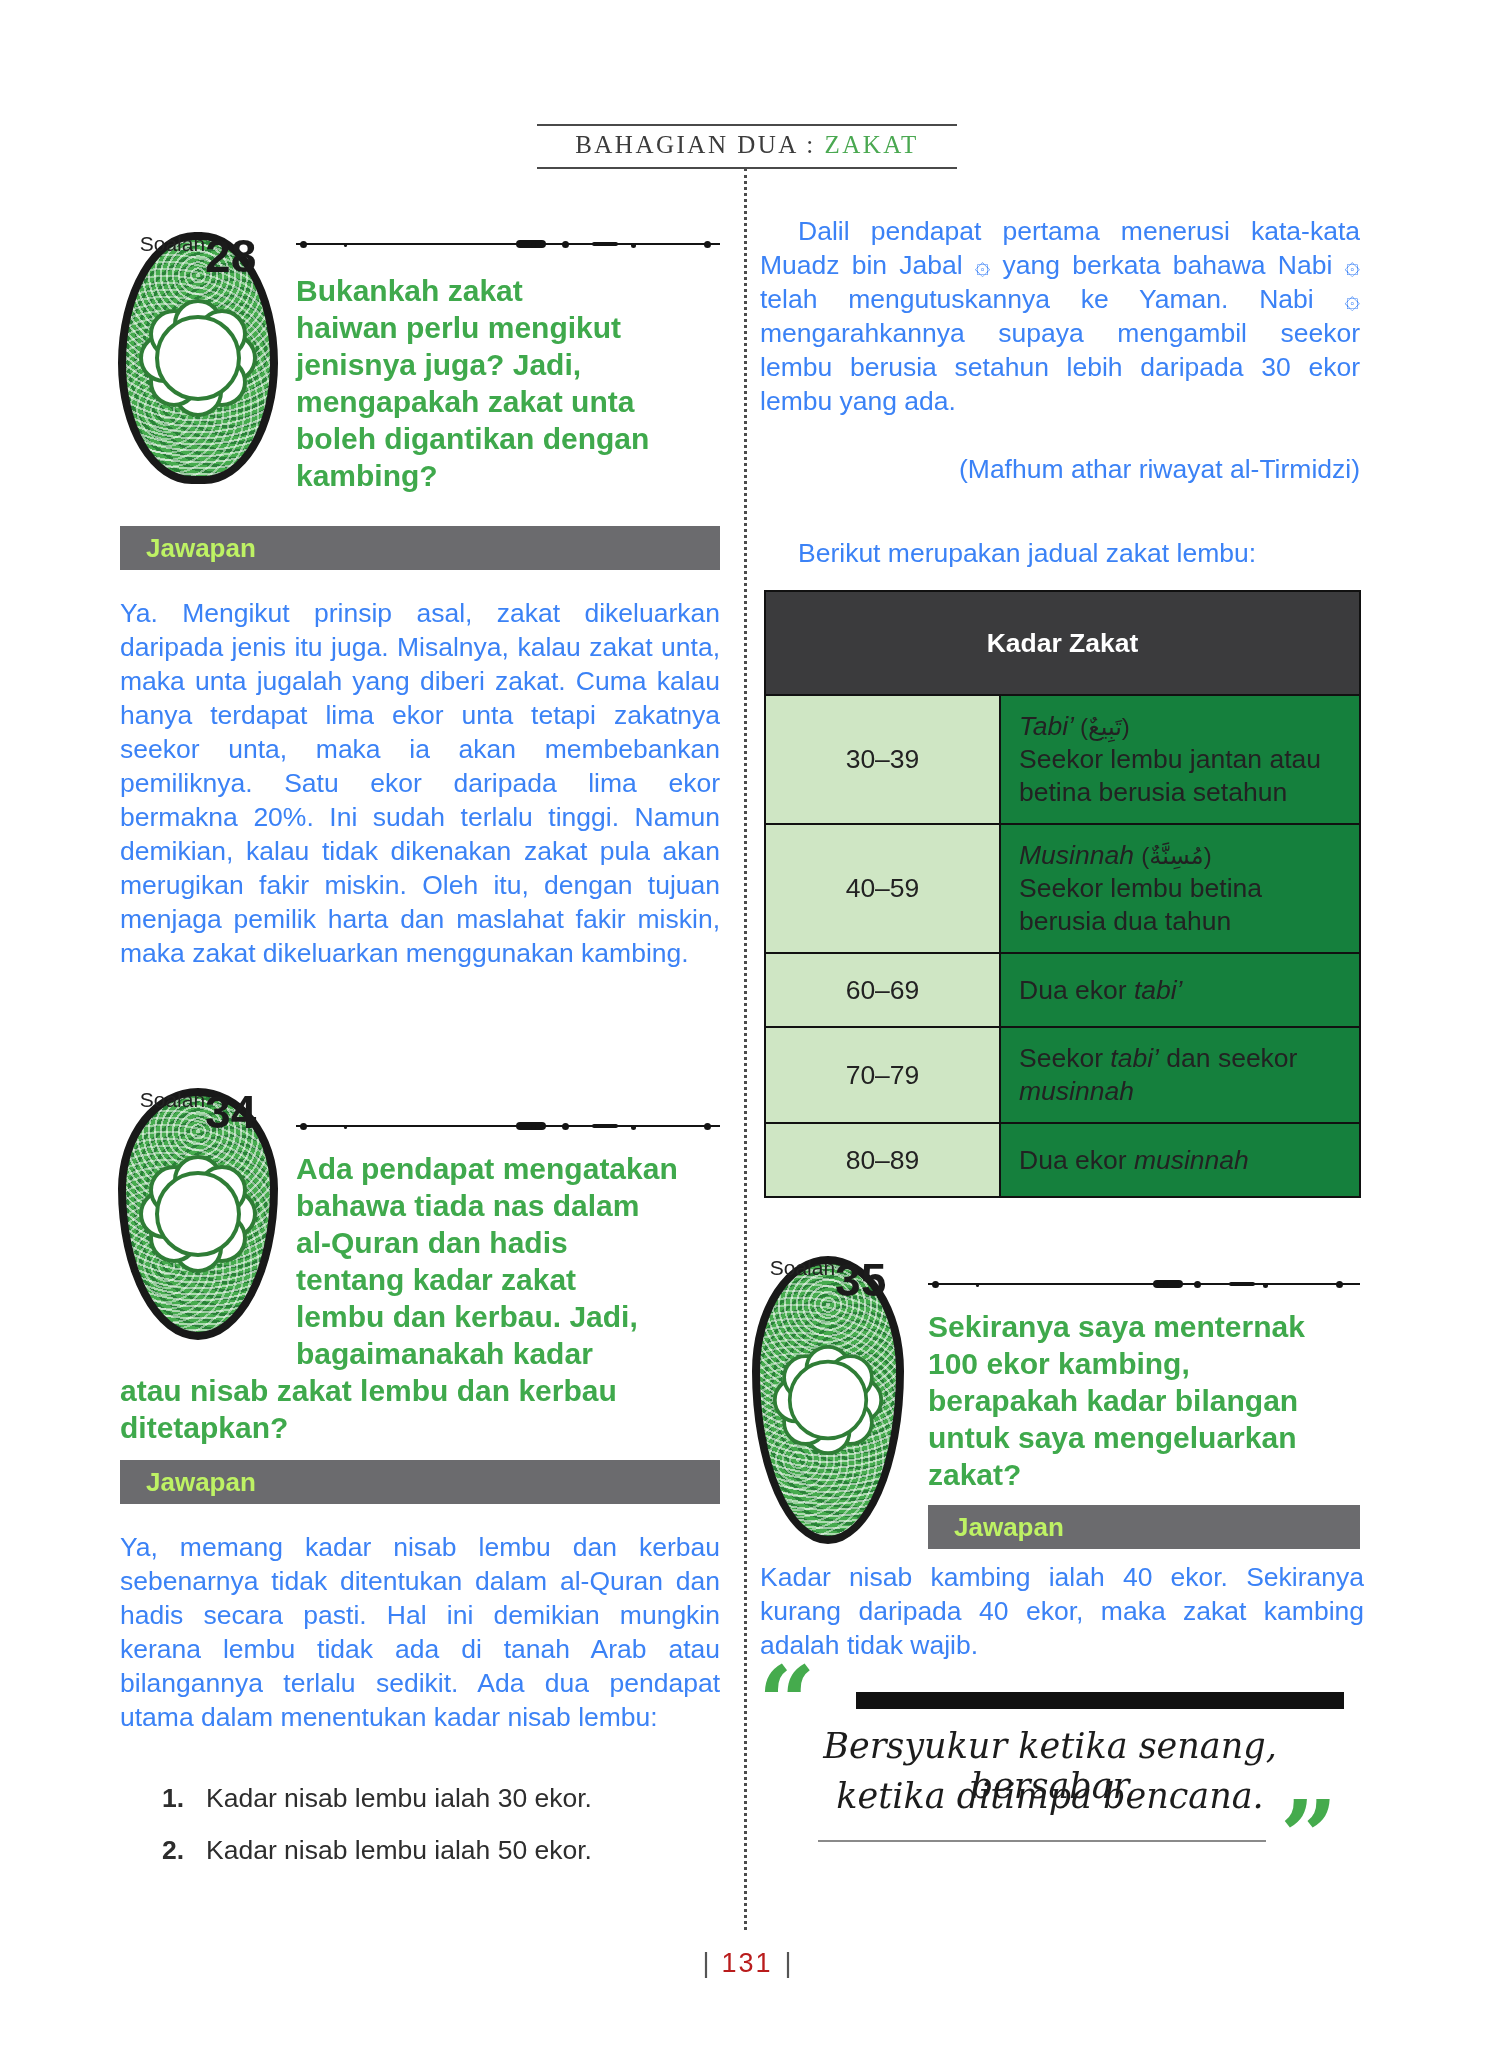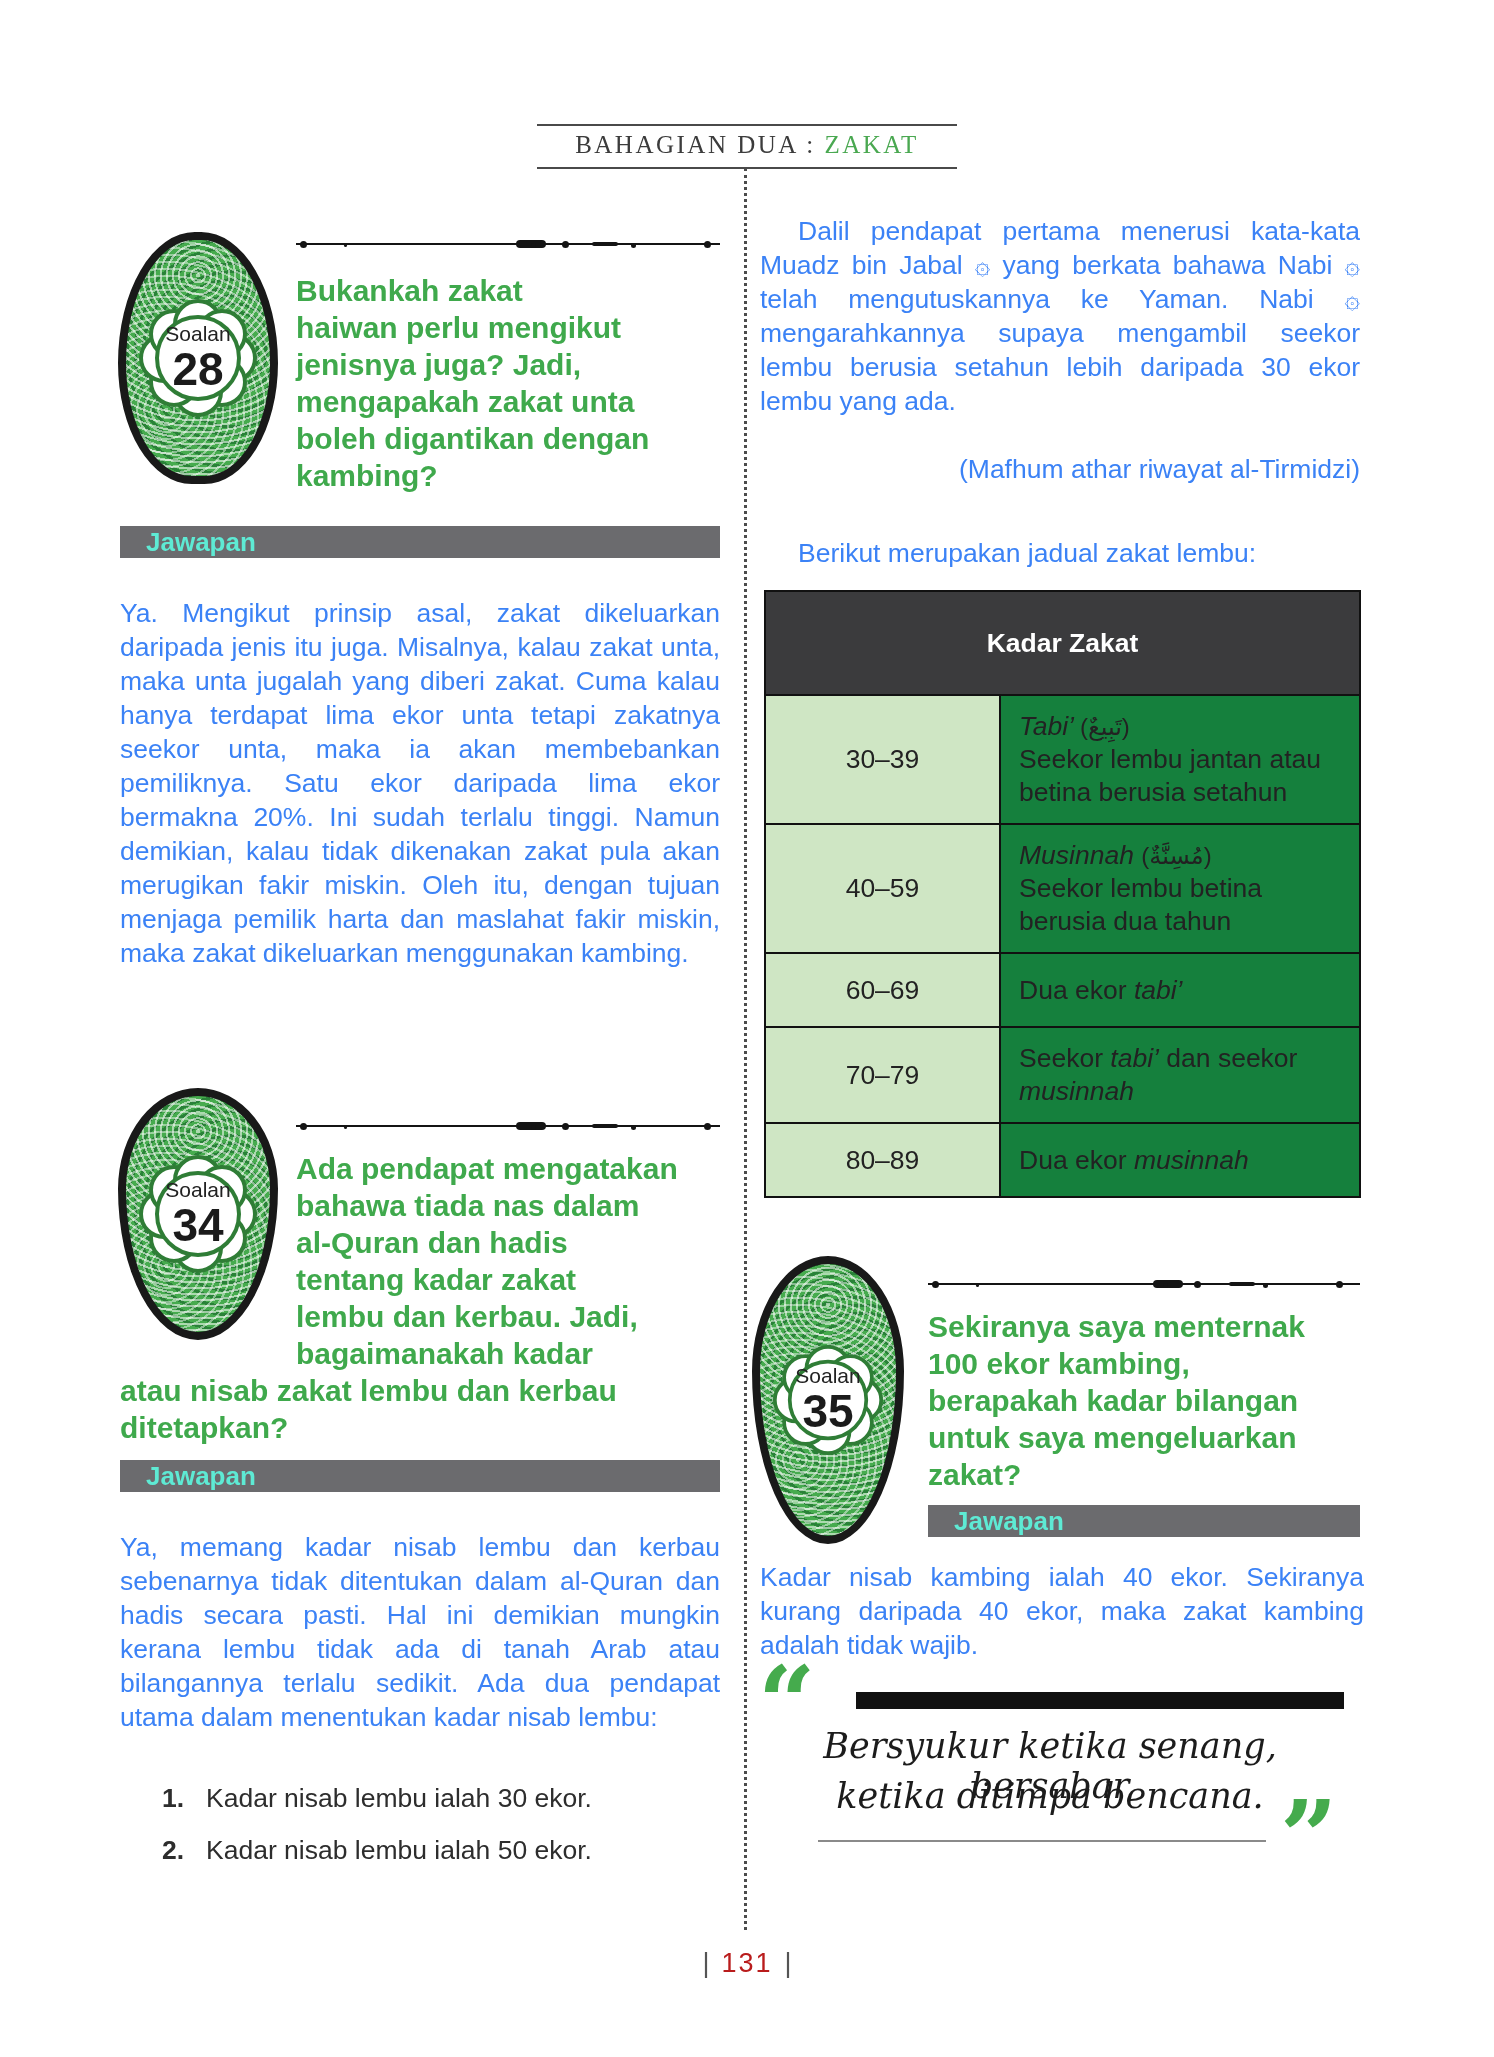--- a/index.html
+++ b/index.html
@@ -22,21 +22,21 @@
   #badge35{left:752px;top:1256px;width:152px;height:288px;}
   .badge-shape{position:absolute;inset:0;border:8px solid #191919;box-sizing:border-box;
       border-radius:50% 50% 50% 50% / 40% 40% 60% 60%;
       background-color:#46ab4e;
       background-image:
         repeating-radial-gradient(circle at 50% 15%, rgba(255,255,255,.55) 0 2px, transparent 2px 6px),
         repeating-radial-gradient(circle at 28% 72%, rgba(255,255,255,.45) 0 2px, transparent 2px 7px),
         repeating-radial-gradient(circle at 74% 48%, rgba(18,96,38,.55) 0 3px, transparent 3px 8px);}
   #badge33 .badge-shape{border-radius:48% 48% 46% 46% / 52% 52% 48% 48%;}
   .rosette{position:absolute;left:50%;top:50%;transform:translate(-50%,-50%);}
-  .badge-text{position:absolute;inset:0;display:flex;flex-direction:column;align-items:center;justify-content:center;}
+  .badge-text{position:absolute;inset:0;display:flex;flex-direction:row;align-items:flex-start;justify-content:center;}
   .badge-soalan{font-size:21px;color:#222;line-height:1.1;}
   .badge-num{font-size:46px;font-weight:bold;color:#1b1b1b;line-height:1.05;}
 
   
   .orn{position:absolute;height:12px;}
   #orn33{left:296px;top:238px;width:424px;}
   #orn34{left:296px;top:1120px;width:424px;}
   #orn35{left:928px;top:1278px;width:432px;}
   .orn::before{content:"";position:absolute;left:0;right:0;top:5px;height:2px;background:#141414;}
   .orn::after{content:"";position:absolute;top:3px;left:4px;width:7px;height:7px;background:#141414;border-radius:50%;
@@ -45,21 +45,21 @@
       box-shadow:74px 0 0 -2px #141414;}
 
   
   .q-text{position:absolute;color:#3fa94c;font-weight:bold;font-size:30px;line-height:37px;white-space:pre-line;}
   #q33-text{left:296px;top:272px;width:430px;}
   #q34-text{left:296px;top:1150px;width:430px;}
   #q34-text-full{left:120px;top:1372px;width:600px;}
   #q35-text{left:928px;top:1308px;width:440px;}
 
   
-  .ans-bar{position:absolute;height:32px;background:#6b6b6e;color:#5eead4;font-weight:bold;font-size:26px;
+  .ans-bar{position:absolute;height:44px;background:#6b6b6e;color:#bef264;font-weight:bold;font-size:26px;
            display:flex;align-items:center;padding-left:26px;box-sizing:border-box;}
   #bar33{left:120px;top:526px;width:600px;}
   #bar34{left:120px;top:1460px;width:600px;}
   #bar35{left:928px;top:1505px;width:432px;}
 
   
   .body-text{position:absolute;font-size:26.5px;line-height:34px;text-align:justify;color:#3b82f6;}
   #ans33{left:120px;top:596px;width:600px;}
   #ans34{left:120px;top:1530px;width:600px;}
   #para1{left:760px;top:214px;width:600px;text-indent:38px;}

